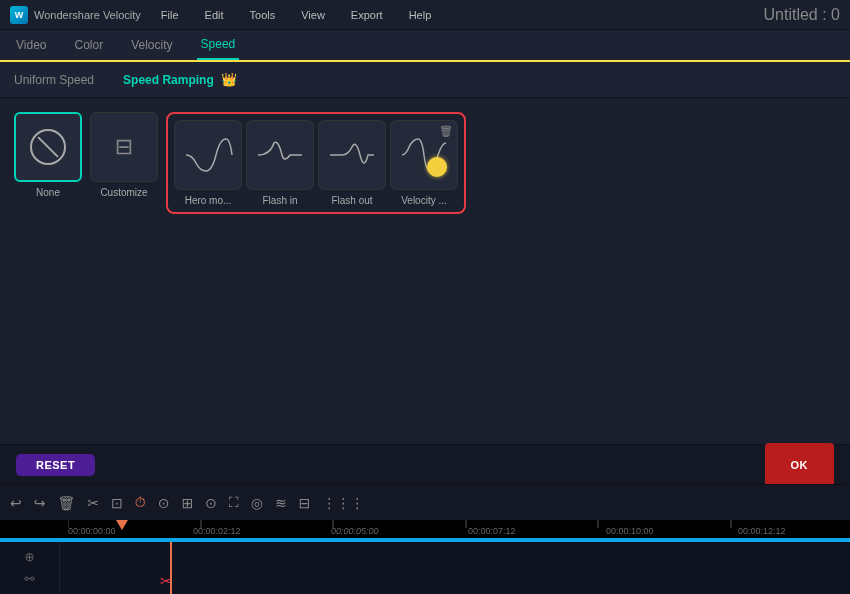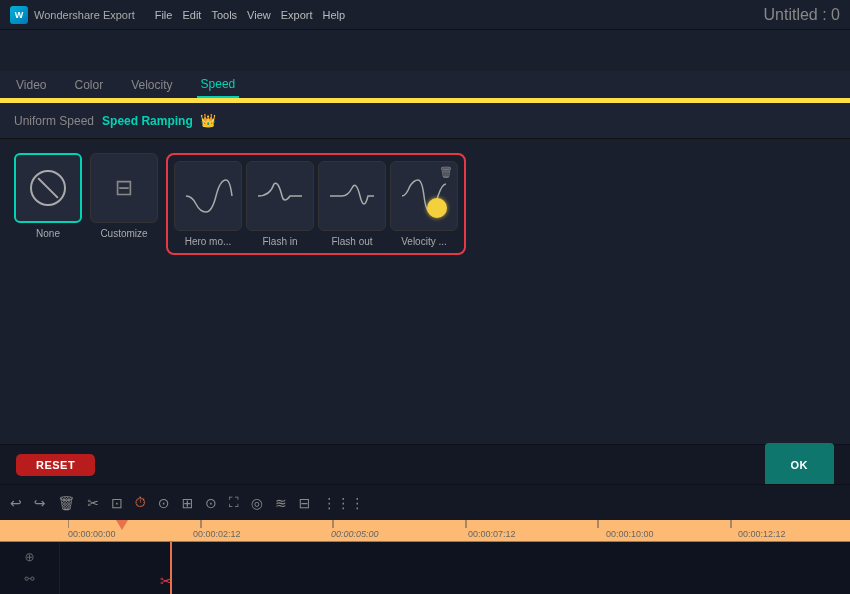--- a/index.html
+++ b/index.html
@@ -39,43 +39,42 @@
       font-size: 9px;
       color: white;
       font-weight: bold;
     }
     .titlebar-app-name {
       font-size: 11px;
       color: #aaa;
     }
     .titlebar-menu {
       display: flex;
-      gap: 10px;
+      gap: 26px;
       font-size: 11px;
       color: #bbb;
     }
     .titlebar-menu span {
       cursor: pointer;
     }
     .titlebar-right {
       margin-left: auto;
       font-size: 16px;
       color: #888;
     }
 
     
     .tabbar {
       height: 32px;
       background: #1e2333;
       display: flex;
       align-items: flex-start;
       padding: 0 12px;
-      border-bottom: 5px solid #fde047;
+      border-bottom: 2px solid #fde047;
       gap: 20px;
-      margin-top: 41px;
     }
     .tab-item {
       font-size: 12px;
       color: #888;
       cursor: pointer;
       padding: 0 4px;
       height: 100%;
       display: flex;
       align-items: center;
     }
@@ -84,21 +83,21 @@
       border-bottom: 2px solid #00d4b4;
     }
 
     
     .speed-subtabs {
       height: 36px;
       background: #1e2333;
       display: flex;
       align-items: center;
       padding: 0 14px;
-      gap: 8px;
+      gap: 29px;
       border-bottom: 1px solid #111;
     }
     .speed-subtab {
       font-size: 12px;
       color: #888;
       cursor: pointer;
     }
     .speed-subtab.active {
       color: #00d4b4;
       font-weight: 600;
@@ -220,32 +219,32 @@
       display: flex;
       align-items: center;
       padding: 0 16px;
       border-top: 1px solid #0d1018;
       position: absolute;
       bottom: 110px;
       left: 0;
       right: 0;
     }
     .reset-btn {
-      background: #b91c1c;
+      background: #4c1d95;
       color: white;
       font-size: 11px;
       font-weight: 600;
       padding: 5px 20px;
       border-radius: 5px;
       border: none;
       cursor: pointer;
       letter-spacing: 0.5px;
     }
     .ok-btn {
-      background: #0f766e;
+      background: #b91c1c;
       color: white;
       font-size: 11px;
       font-weight: 600;
       padding: 16px 26px;
       border-radius: 4px;
       border: none;
       cursor: pointer;
       margin-left: auto;
       letter-spacing: 0.5px;
     }
@@ -275,25 +274,25 @@
     .timeline-area {
       height: 74px;
       background: #0f1320;
       position: absolute;
       bottom: 0;
       left: 0;
       right: 0;
     }
     .timeline-ruler {
       height: 22px;
-      background: #fdba74;
+      background: #000000;
       display: flex;
       align-items: flex-end;
       padding: 0 8px;
-      border-bottom: 1px solid #0ea5e9;
+      border-bottom: 4px solid #0ea5e9;
       position: relative;
       overflow: hidden;
     }
     .ruler-time {
       font-size: 9px;
       color: #666;
       position: absolute;
       bottom: 2px;
     }
     .timeline-track {
@@ -340,21 +339,21 @@
     }
   </style>
 </head>
 <body>
 
 <div class="titlebar">
   <div class="titlebar-logo">
     <div class="logo-icon">
       <span>W</span>
     </div>
-    <span class="titlebar-app-name">Wondershare Export</span>
+    <span class="titlebar-app-name">Wondershare Velocity</span>
   </div>
   <div class="titlebar-menu">
     <span>File</span>
     <span>Edit</span>
     <span>Tools</span>
     <span>View</span>
     <span>Export</span>
     <span>Help</span>
   </div>
   <div class="titlebar-right">Untitled : 0</div>

